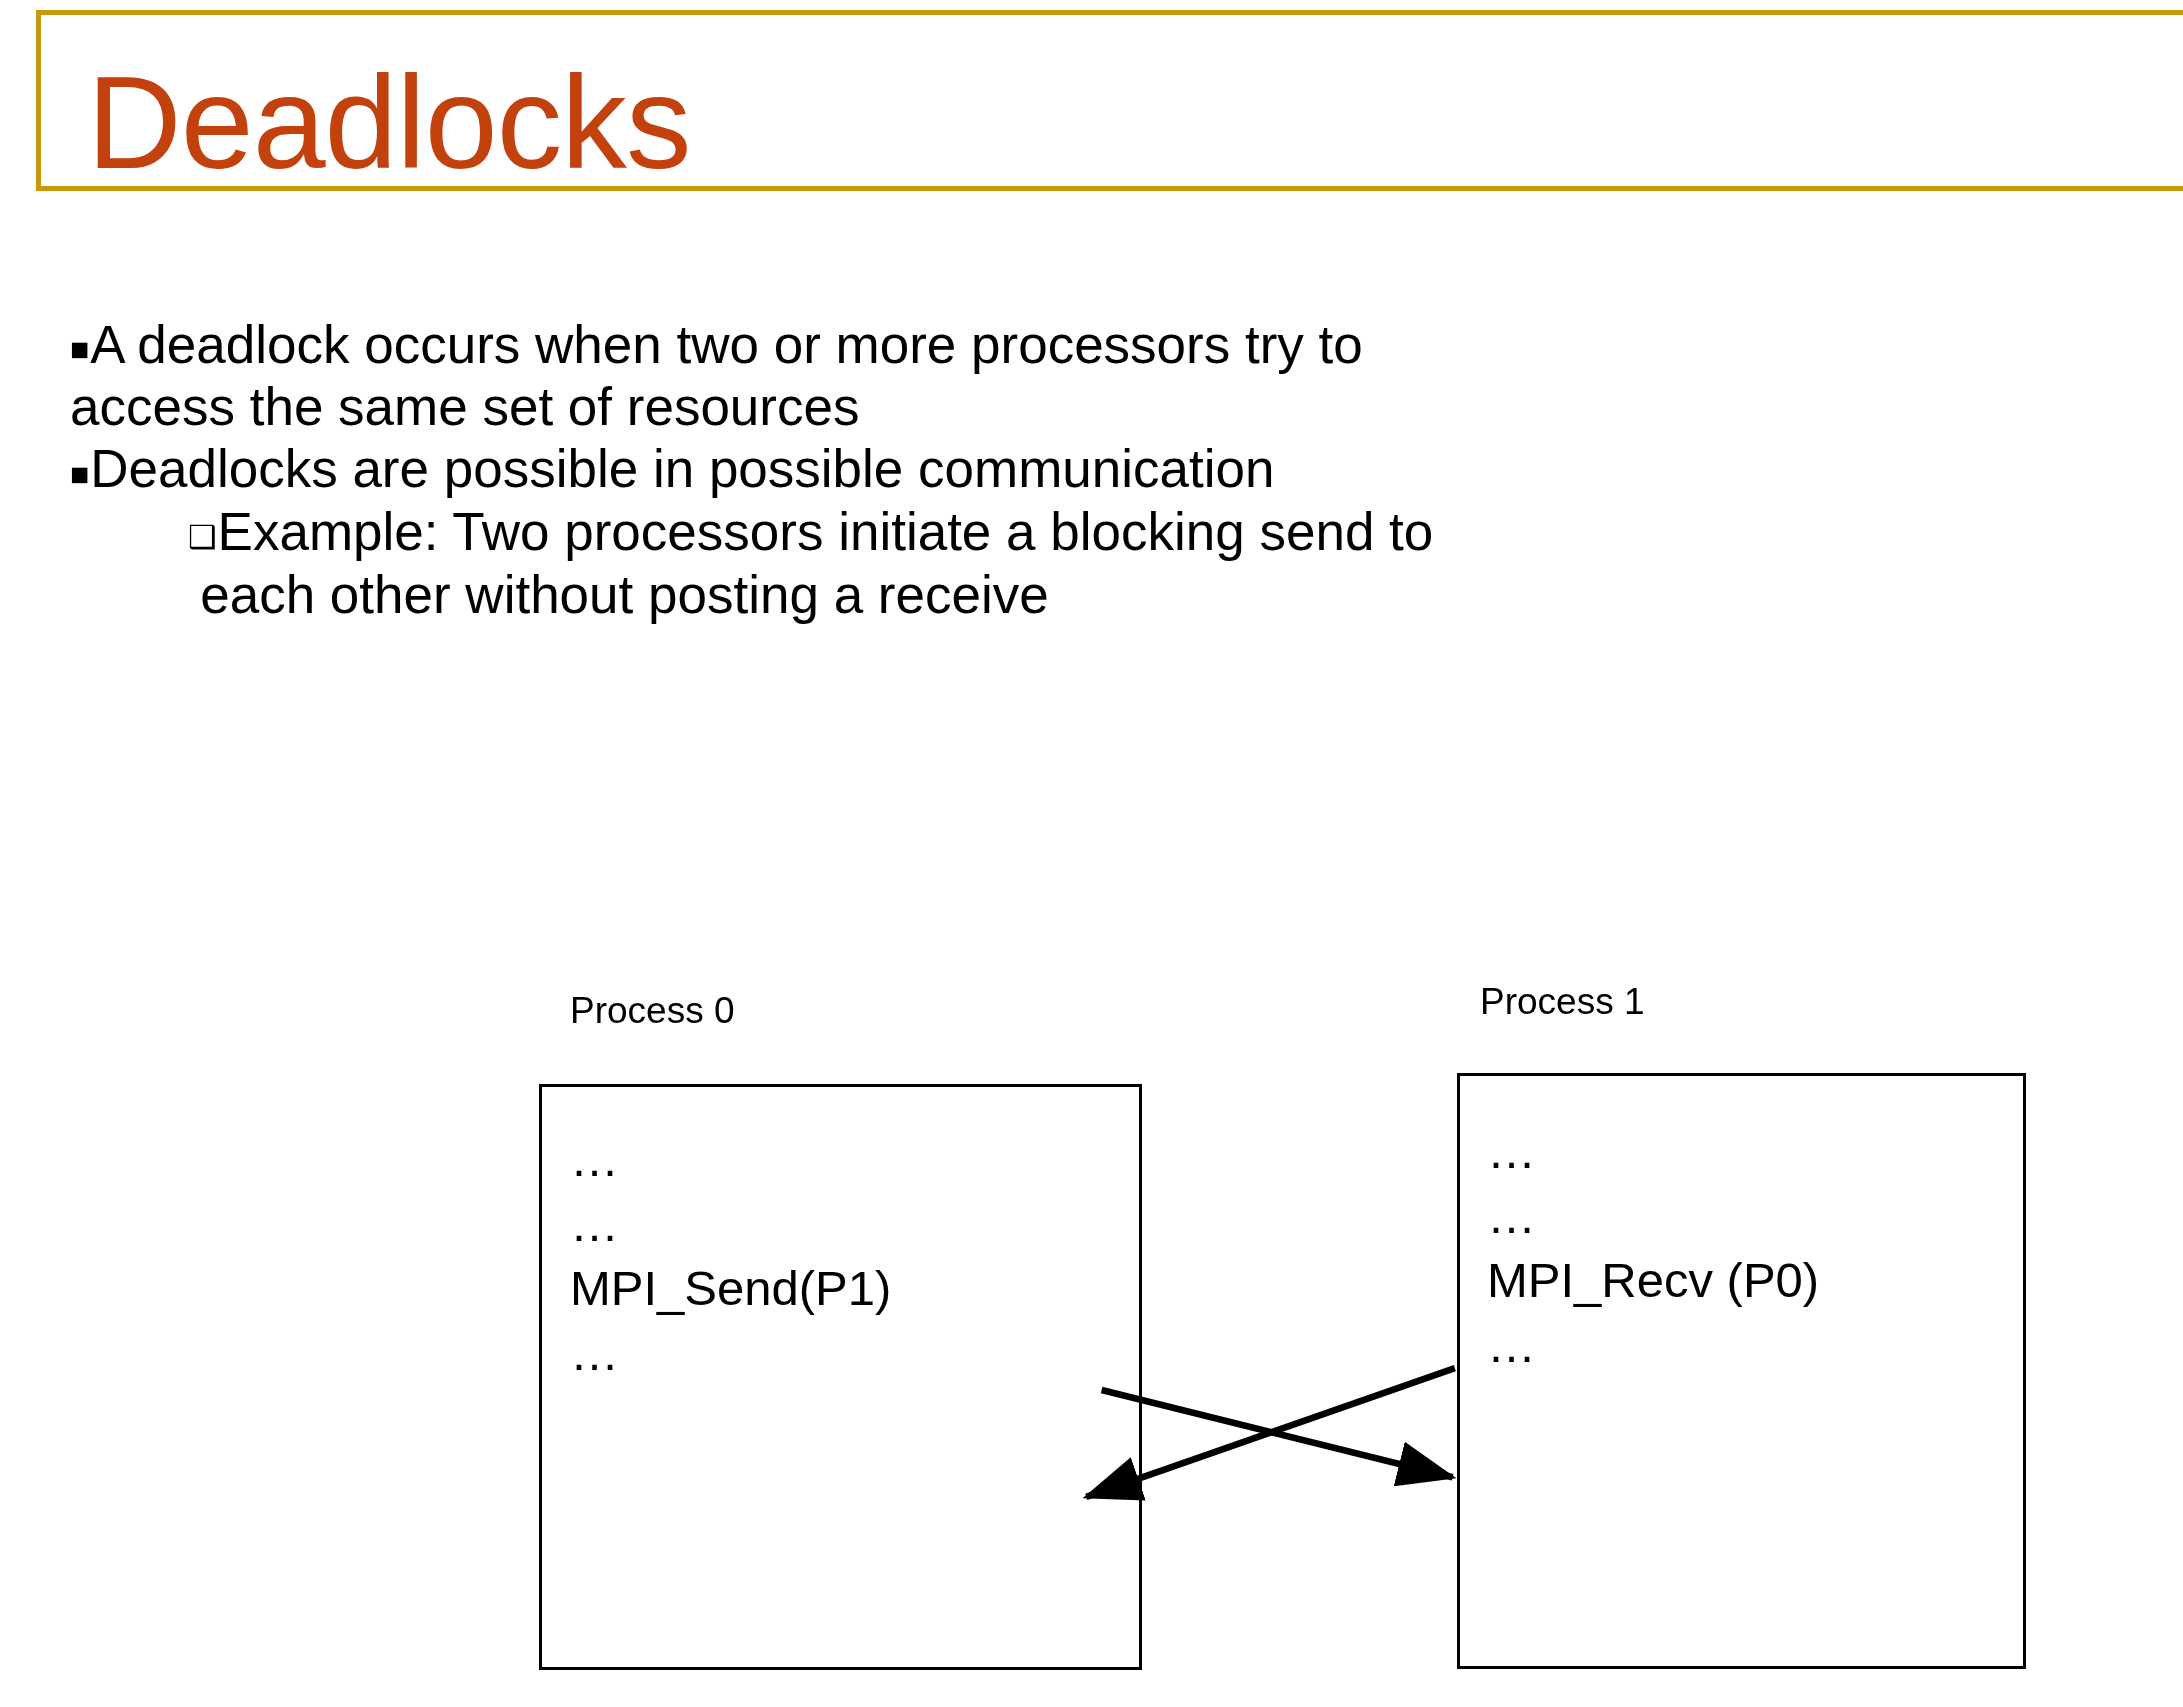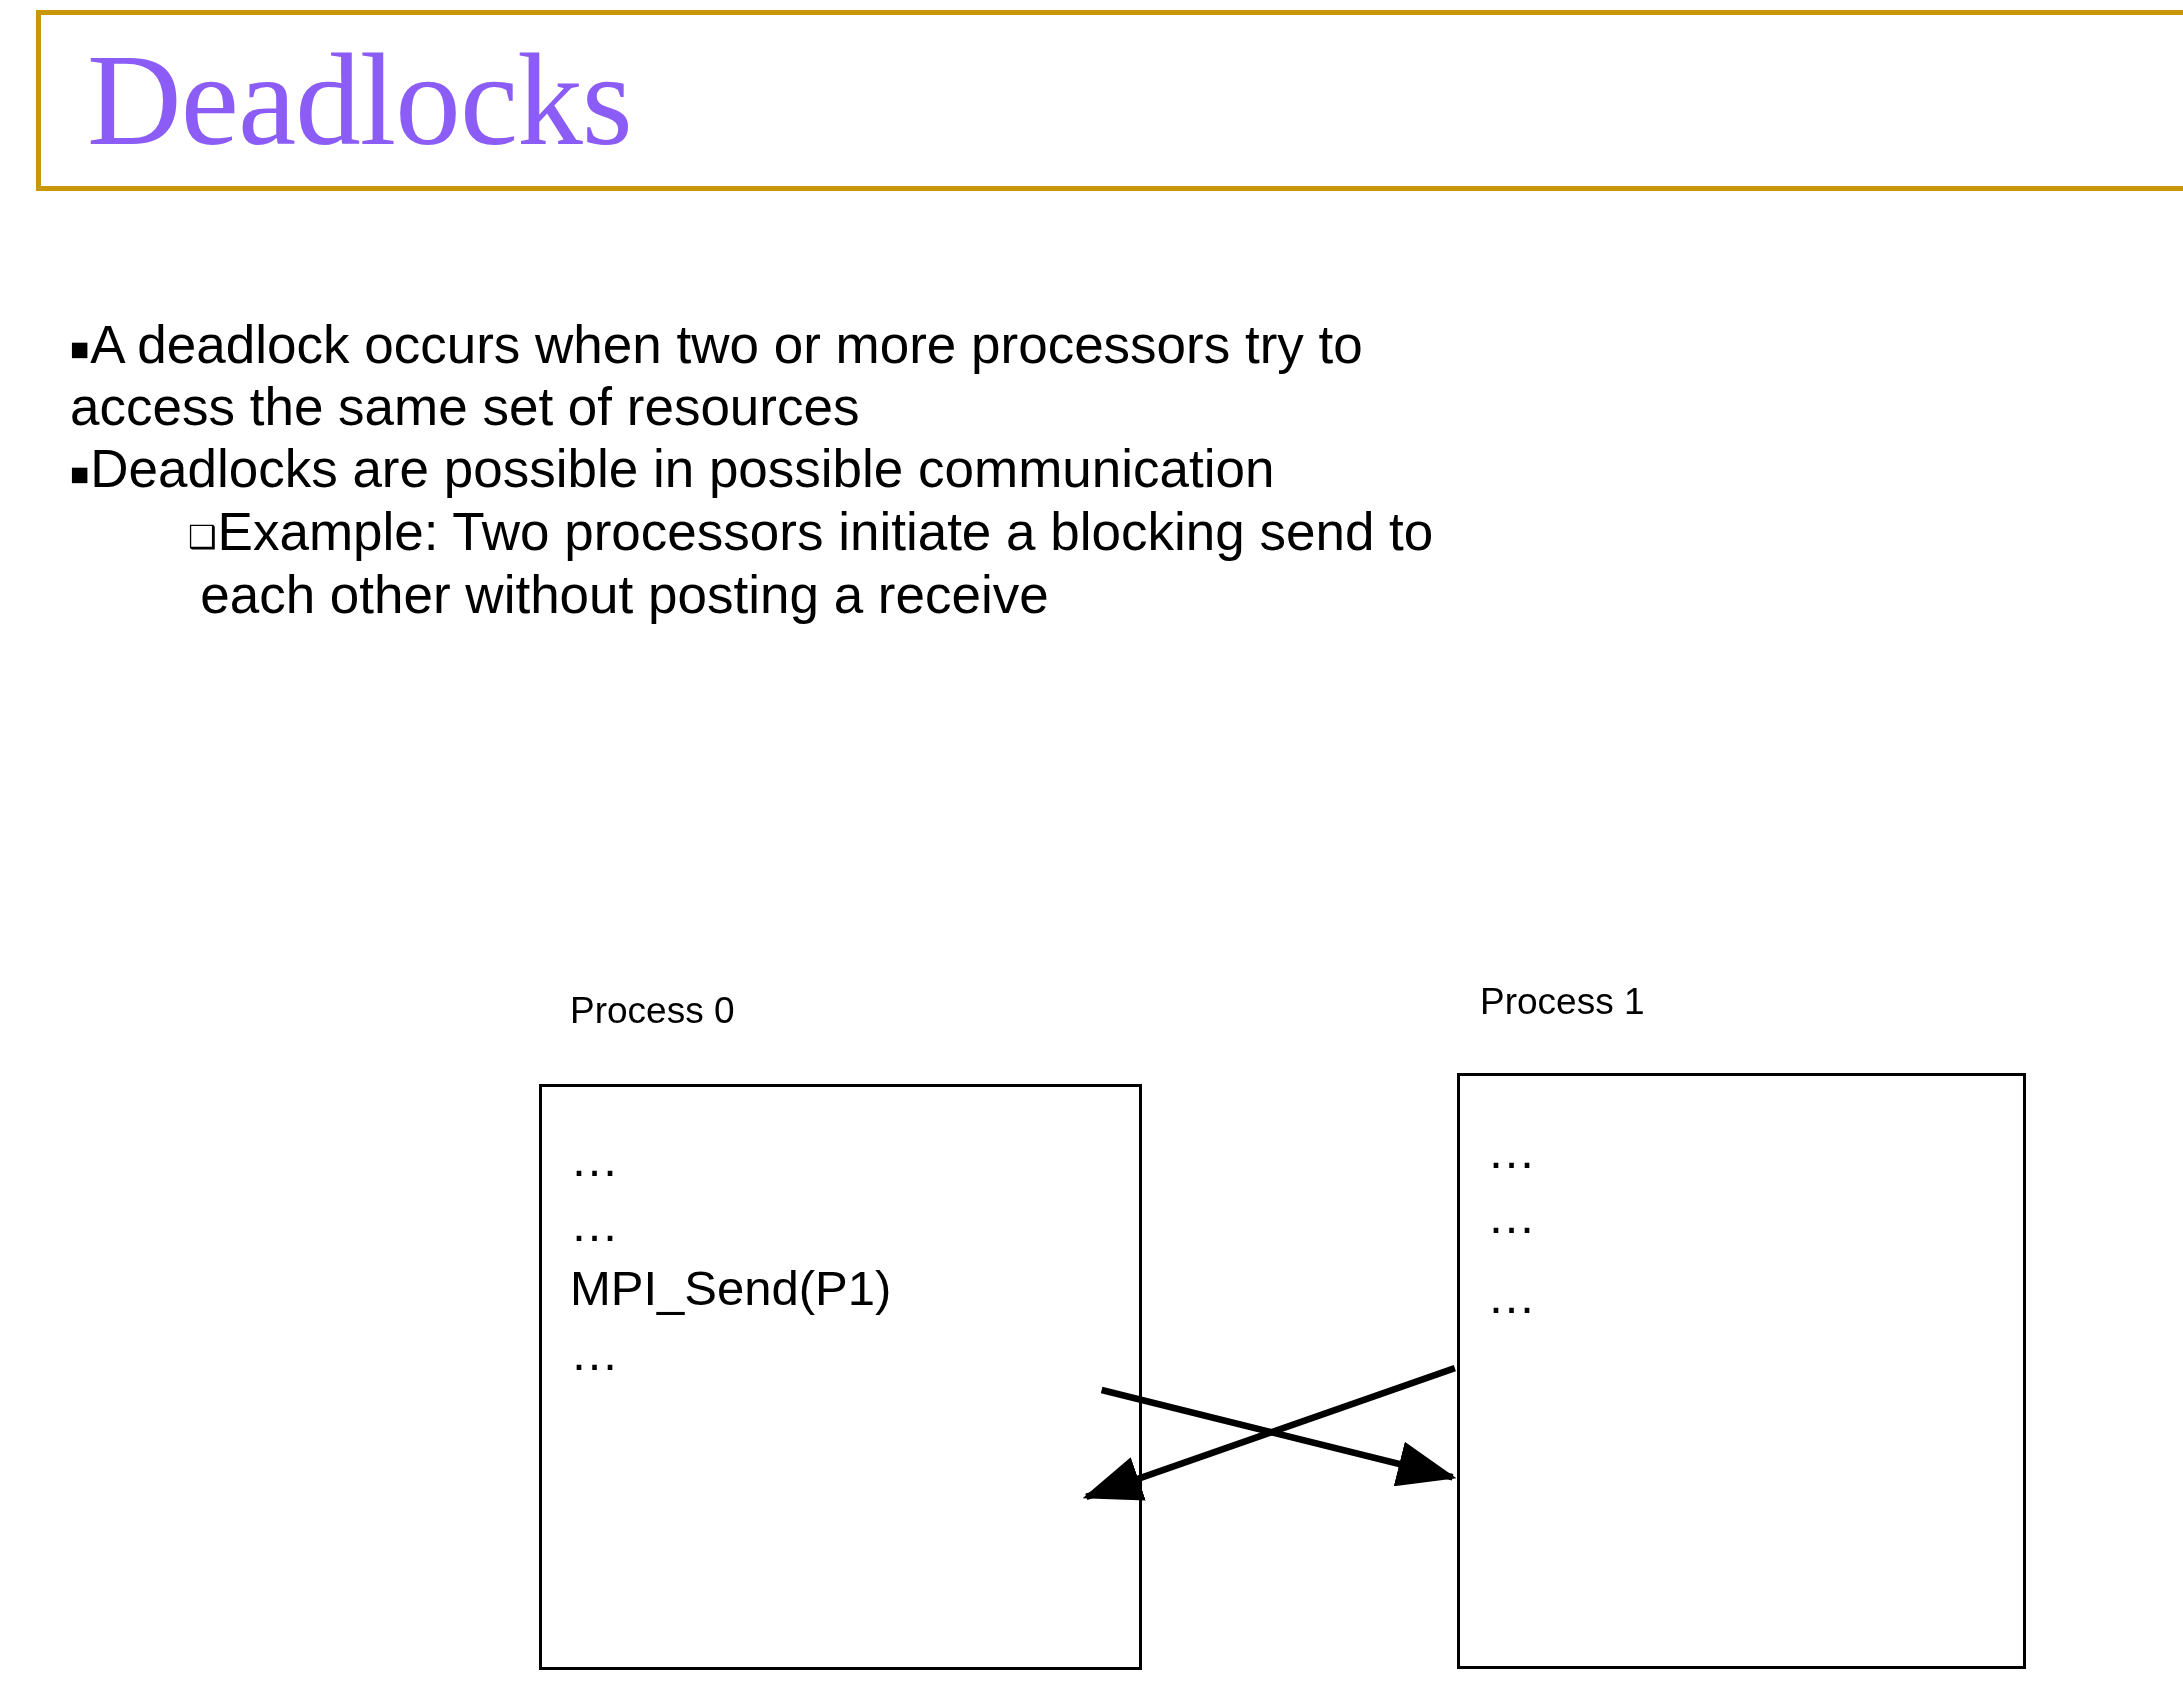--- a/index.html
+++ b/index.html
@@ -24,28 +24,27 @@
     top: 9.6px;
     width: 2362px;
     height: 181px;
     box-sizing: border-box;
     border: 5.7px solid #c8980a;
     background: transparent;
   }
   #slide-title {
     position: absolute;
     left: 87px;
-    top: 30px;
+    top: 53px;
     font-size: 131px;
     line-height: 140px;
     font-weight: 400;
     letter-spacing: -0.9px;
     white-space: nowrap;
-    color: #8b5cf6;
-    font-family: Liberation Serif, serif;
+    color: #c2410c;
   }
 
   
   #body-content {
     position: absolute;
     left: 70px;
     top: 314px;
     width: 2271px;
   }
   .bullet-l1 {
@@ -173,20 +172,21 @@
     <span class="code-line">MPI_Send(P1)</span>
     <span class="code-gap"></span>
     <span class="code-line">…</span>
   </div>
 
   <div class="code-block" id="proc1-code">
     <span class="code-line">…</span>
     <span class="code-gap"></span>
     <span class="code-line">…</span>
     <span class="code-gap"></span>
+    <span class="code-line">MPI_Recv (P0)</span>
     <span class="code-gap"></span>
     <span class="code-line">…</span>
   </div>
 
   <svg id="arrows" viewBox="0 0 5515 3911" xmlns="http://www.w3.org/2000/svg">
     <defs>
       <marker id="ah" markerWidth="9" markerHeight="7" refX="8.4" refY="3.5" orient="auto" markerUnits="strokeWidth">
         <path d="M0,0 L9,3.5 L0,7 Z" fill="#000000"></path>
       </marker>
     </defs>

